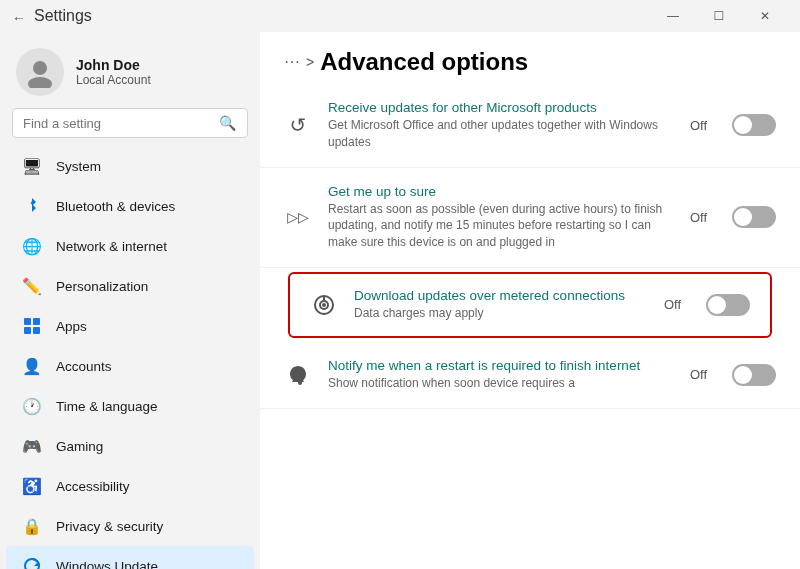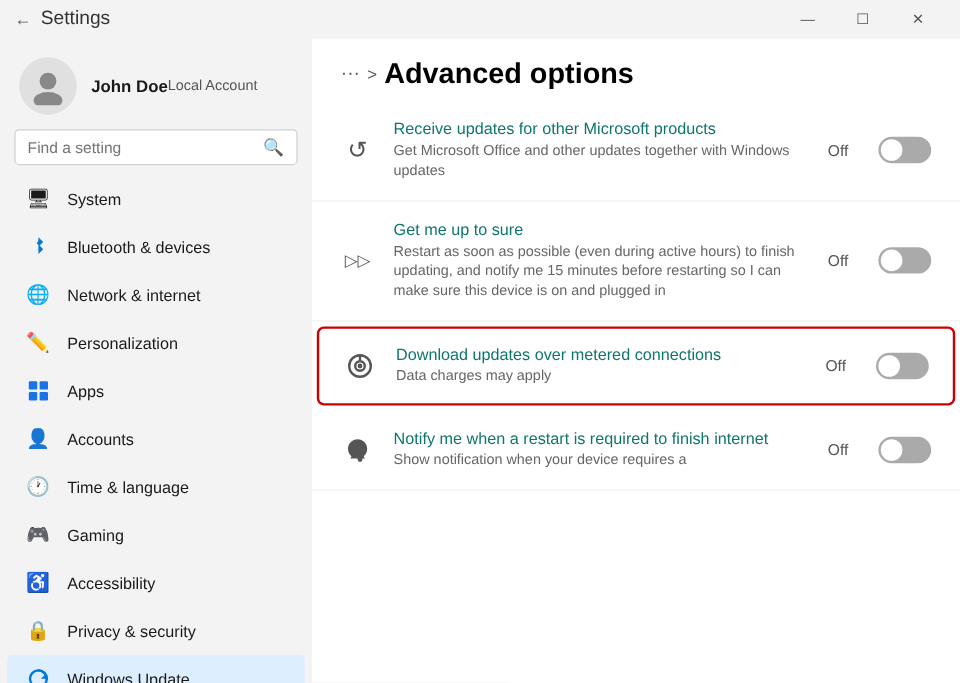--- a/index.html
+++ b/index.html
@@ -80,21 +80,21 @@
       width: 48px;
       height: 48px;
       border-radius: 50%;
       background: #e0e0e0;
       display: flex;
       align-items: center;
       justify-content: center;
       flex-shrink: 0;
     }
     .user-avatar svg { width: 32px; height: 32px; fill: #666; }
-    .user-info { display: flex; }
+    .user-info { display: flex; flex-direction: column; }
     .user-name { font-size: 14px; font-weight: 600; color: #1a1a1a; }
     .user-account { font-size: 12px; color: #555; }
 
     
     .search-box {
       margin: 0 12px 8px 12px;
       display: flex;
       align-items: flex-end;
       background: white;
       border: 1px solid #d0d0d0;
@@ -382,21 +382,21 @@
         <div class="setting-text">
           <div class="setting-title">Get me up to sure</div>
           <div class="setting-desc">Restart as soon as possible (even during active hours) to finish updating, and notify me 15 minutes before restarting so I can make sure this device is on and plugged in</div>
         </div>
         <div class="setting-control">
           <span class="setting-value">Off</span>
           <div class="toggle"></div>
         </div>
       </div>
 
-      <div class="setting-item highlighted" style="border:2px solid #cc0000; margin:4px 4px; border-radius:6px;">
+      <div class="setting-item highlighted" style="border:2px solid #cc0000; margin:4px 28px; border-radius:6px;">
         <div class="setting-icon-wrap">
           <svg width="22" height="22" viewBox="0 0 22 22" fill="none">
             <circle cx="11" cy="11" r="9" stroke="#555" stroke-width="2"></circle>
             <circle cx="11" cy="11" r="4" stroke="#555" stroke-width="2"></circle>
             <line x1="11" y1="2" x2="11" y2="6" stroke="#555" stroke-width="2"></line>
             <circle cx="11" cy="11" r="2" fill="#555"></circle>
           </svg>
         </div>
         <div class="setting-text">
           <div class="setting-title">Download updates over metered connections</div>
@@ -409,21 +409,21 @@
       </div>
 
       <div class="setting-item">
         <div class="setting-icon-wrap">
           <svg width="22" height="22" viewBox="0 0 22 22" fill="#555">
             <path d="M11 2C6.6 2 3 5.6 3 10c0 2.5 1.1 4.7 2.9 6.2L5 18h12l-.9-1.8C17.9 14.7 19 12.5 19 10c0-4.4-3.6-8-8-8zm0 16v1a2 2 0 004 0v-1H11z" fill-rule="evenodd"></path>
           </svg>
         </div>
         <div class="setting-text">
           <div class="setting-title">Notify me when a restart is required to finish internet</div>
-          <div class="setting-desc">Show notification when your device requires a</div>
+          <div class="setting-desc">Show notification when soon device requires a</div>
         </div>
         <div class="setting-control">
           <span class="setting-value">Off</span>
           <div class="toggle"></div>
         </div>
       </div>
 
     </div>
   </div>
 </div>

